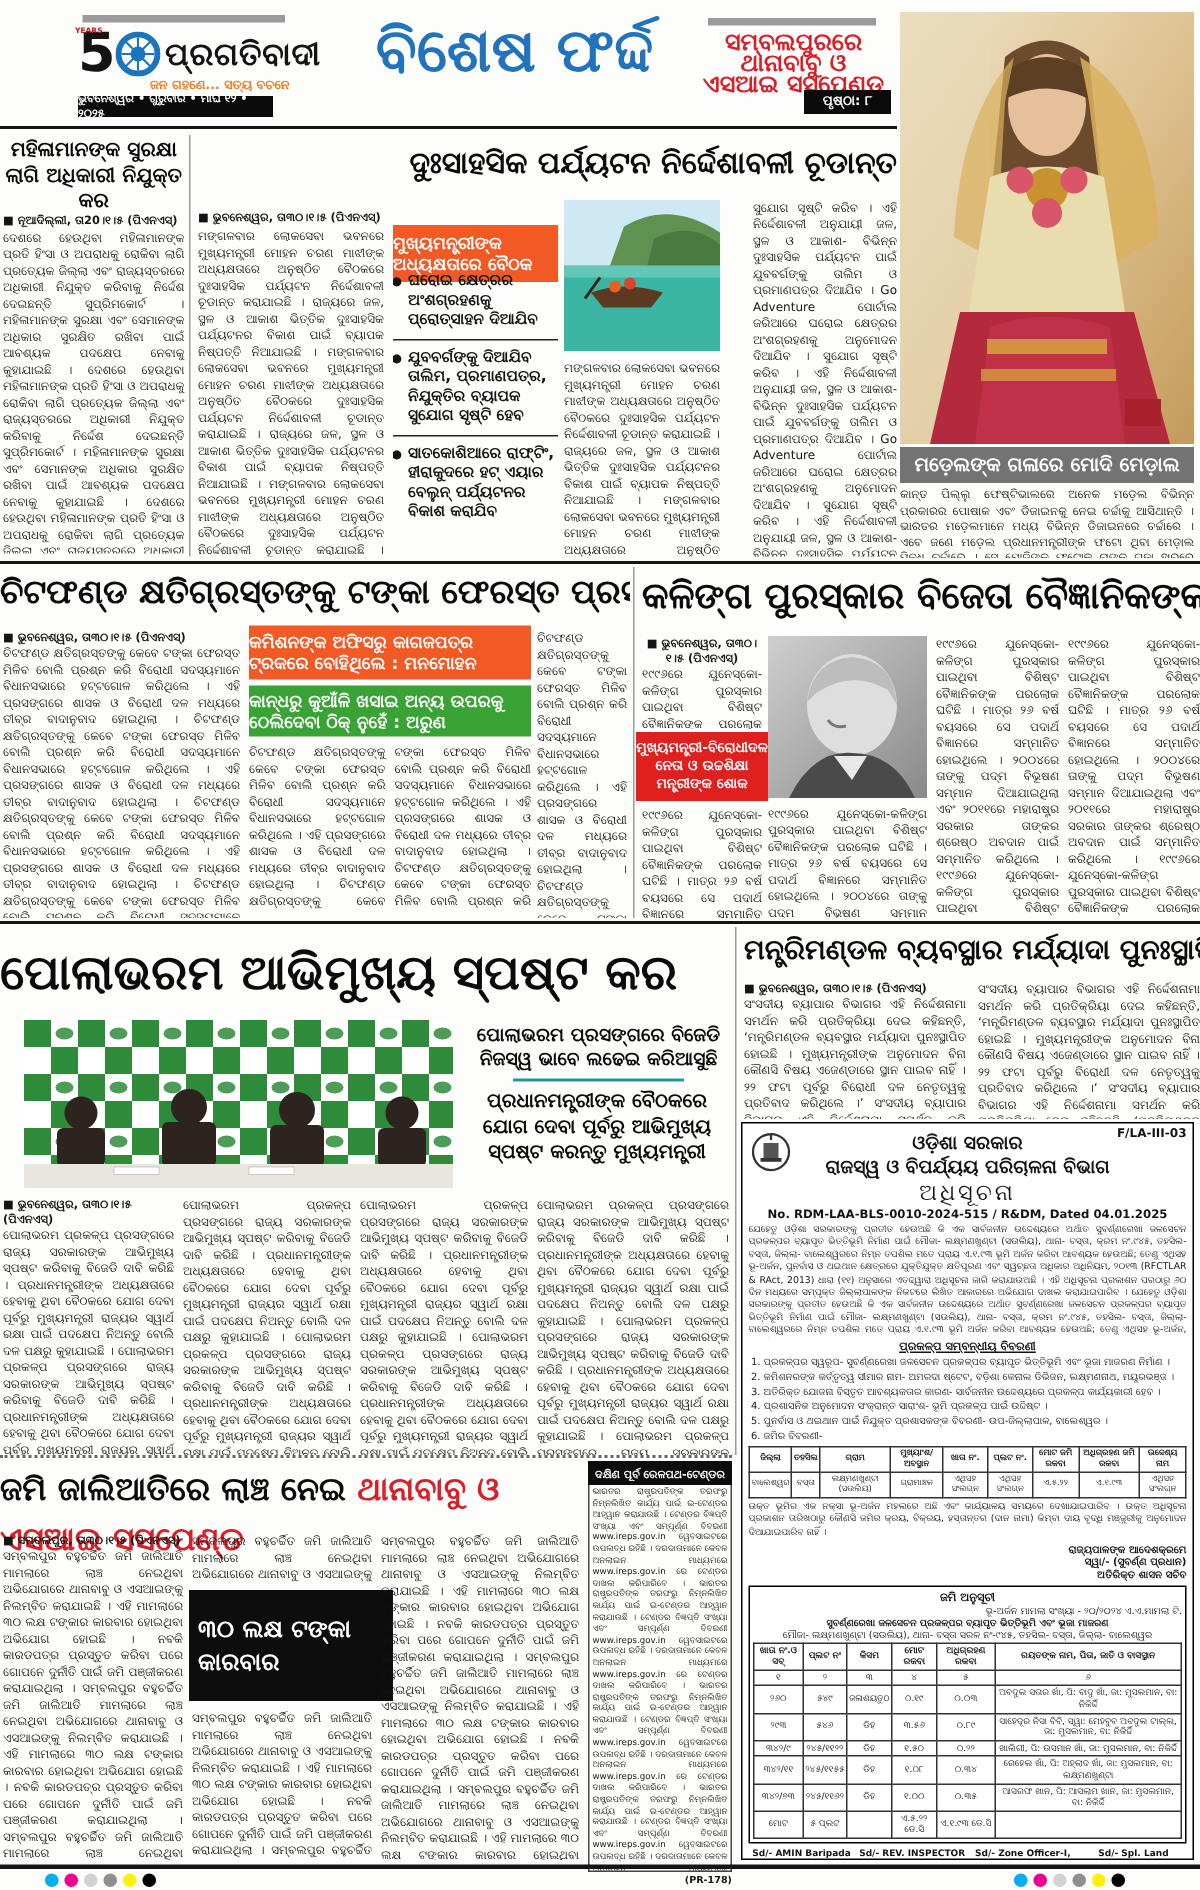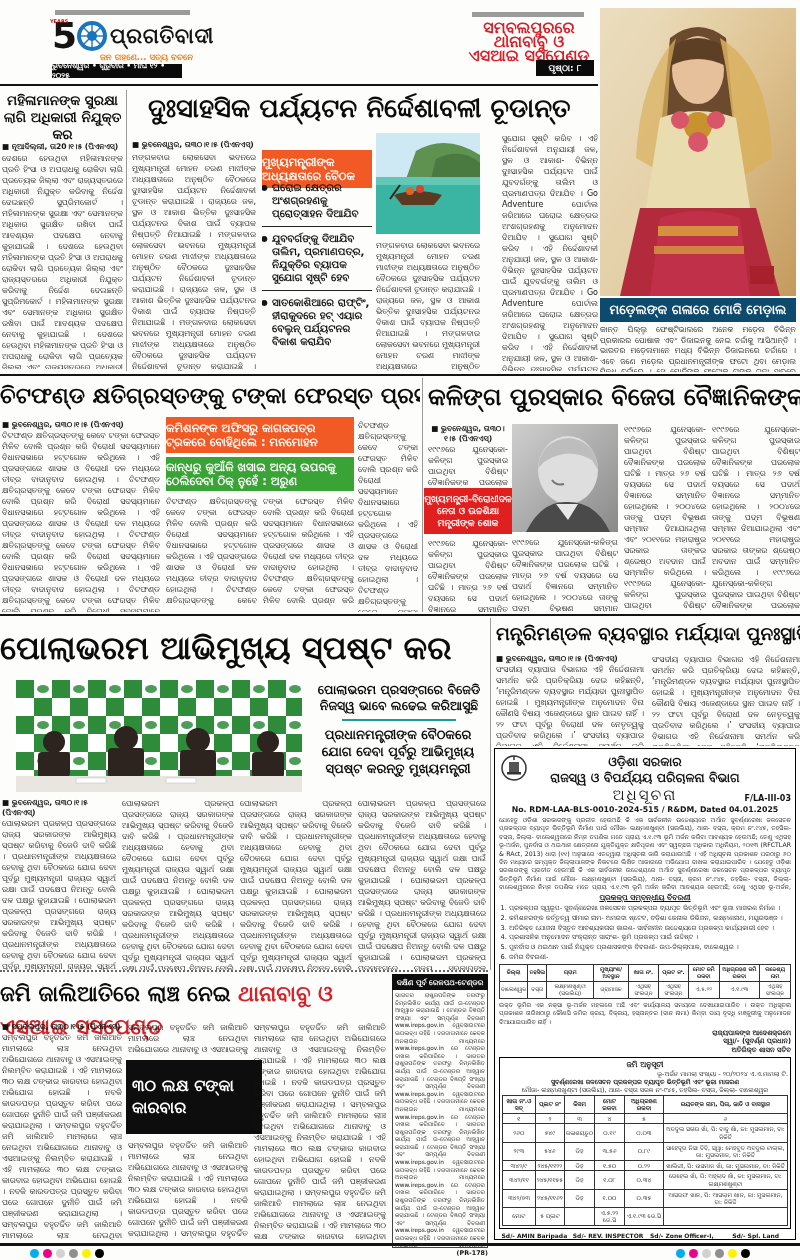--- a/index.html
+++ b/index.html
@@ -46,20 +46,21 @@
         <line x1="7" y1="7" x2="23" y2="23"></line>
           <line x1="23" y1="7" x2="7" y2="23"></line>
       </g>
     </svg>
     <span style="font-size:21px;font-weight:900;margin-left:3px;letter-spacing:0.5px;">ପ୍ରଗତିବାଦୀ</span>
   </div>
   <div class="t" style="left:50px;top:18px;width:20px;height:10px;font-size:5px;color:#c21717;font-weight:bold;">YEARS</div>
   <div class="t b" style="left:100px;top:52px;width:120px;font-size:8.5px;color:#ef7d1a;">ଜନ ଗହଣେ... ସତ୍ୟ ବଚନେ</div>
   <div class="t whitebox" style="left:52px;top:64px;width:130px;height:14px;background:#0b0b0b;font-size:7.6px;font-weight:bold;">ଭୁବନେଶ୍ୱର • ଗୁରୁବାର • ମାଘ ୧୨ • ୨୦୨୫</div>
 
+  <div class="t c h" style="left:212px;top:8px;width:262px;font-size:40px;line-height:52px;color:#2273bd;">ବିଶେଷ ଫର୍ଦ୍ଦ</div>
 
   <div class="graybar" style="left:472px;top:12px;width:112px;"></div>
   <div class="t c" style="left:466px;top:21px;width:126px;font-size:16px;line-height:14px;font-weight:900;color:#d6202a;">
     <div>ସମ୍ବଲପୁରରେ</div>
     <div>ଥାନାବାବୁ ଓ</div>
     <div>ଏସଆଇ ସସପେଣ୍ଡ</div>
   </div>
   <div class="t whitebox" style="left:536px;top:60px;width:58px;height:16px;background:#0b0b0b;font-size:9px;">ପୃଷ୍ଠା: ୮</div>
   <div class="hdiv" style="left:0;top:84px;width:598px;height:2px;"></div>
 
@@ -84,29 +85,29 @@
       <circle cx="80" cy="112" r="9" fill="#d8556a"></circle>
       <circle cx="116" cy="112" r="9" fill="#d8556a"></circle>
       <circle cx="98" cy="134" r="10" fill="#d8556a"></circle>
       <path d="M40 200 L156 200 L180 288 L20 288 Z" fill="#b32a3c"></path>
       <path d="M60 210 Q98 196 140 210 L150 288 L50 288 Z" fill="#c03048"></path>
       <rect x="58" y="218" width="80" height="10" fill="#d9a93f" opacity="0.8"></rect>
       <rect x="54" y="238" width="90" height="8" fill="#d9a93f" opacity="0.7"></rect>
       <rect x="150" y="258" width="24" height="18" fill="#a8202c"></rect>
     </svg>
   </div>
-  <div class="t whitebox" style="left:600px;top:298px;width:196px;height:24px;background:#0c4a6e;font-size:13px;">ମଡ଼େଲଙ୍କ ଗଳାରେ ମୋଦି ମେଡ଼ାଲ</div>
+  <div class="t whitebox" style="left:600px;top:298px;width:196px;height:24px;background:#737373;font-size:13px;">ମଡ଼େଲଙ୍କ ଗଳାରେ ମୋଦି ମେଡ଼ାଲ</div>
   <div class="t j small" style="left:600px;top:325px;width:196px;height:47px;font-size:7.8px;line-height:10.5px;">କାନ୍ତ ପିଲ୍ଲୁ ଫେଷ୍ଟିଭାଲରେ ଅନେକ ମଡ଼େଲ ବିଭିନ୍ନ ପ୍ରକାରର ପୋଷାକ ଏବଂ ଡିଜାଇନକୁ ନେଇ ଚର୍ଚ୍ଚାକୁ ଆସିଥାନ୍ତି । ଭାରତର ମଡ଼େଲମାନେ ମଧ୍ୟ ବିଭିନ୍ନ ଡିଜାଇନରେ ଚର୍ଚ୍ଚାରେ । ଏବେ ଜଣେ ମଡ଼େଲ ପ୍ରଧାନମନ୍ତ୍ରୀଙ୍କ ଫଟୋ ଥିବା ମେଡ଼ାଲ ପିନ୍ଧି ଚର୍ଚ୍ଚାରେ । ସେ ମୋଦିଙ୍କ ଫଟୋକୁ ଚାଙ୍କ ଗଢା ହାରରେ ପତଳ କରିଛନ୍ତି ।</div>
 
   <div class="t c h" style="left:2px;top:92px;width:121px;font-size:13.5px;line-height:17px;">ମହିଳାମାନଙ୍କ ସୁରକ୍ଷା ଲାଗି ଅଧିକାରୀ ନିଯୁକ୍ତ କର</div>
   <div class="t byline" style="left:2px;top:142px;width:121px;">■ ନୂଆଦିଲ୍ଲୀ, ତା20।୧।୫ (ପିଏନଏସ୍)</div>
   <div class="t j small" style="left:2px;top:153px;width:121px;height:216px;">ଦେଶରେ ହେଉଥିବା ମହିଳାମାନଙ୍କ ପ୍ରତି ହିଂସା ଓ ଅପରାଧକୁ ରୋକିବା ଲାଗି ପ୍ରତ୍ୟେକ ଜିଲ୍ଲା ଏବଂ ରାଜ୍ୟସ୍ତରରେ ଅଧିକାରୀ ନିଯୁକ୍ତ କରିବାକୁ ନିର୍ଦ୍ଦେଶ ଦେଇଛନ୍ତି ସୁପ୍ରିମକୋର୍ଟ । ମହିଳାମାନଙ୍କ ସୁରକ୍ଷା ଏବଂ ସେମାନଙ୍କ ଅଧିକାର ସୁରକ୍ଷିତ ରଖିବା ପାଇଁ ଆବଶ୍ୟକ ପଦକ୍ଷେପ ନେବାକୁ କୁହାଯାଇଛି । ଦେଶରେ ହେଉଥିବା ମହିଳାମାନଙ୍କ ପ୍ରତି ହିଂସା ଓ ଅପରାଧକୁ ରୋକିବା ଲାଗି ପ୍ରତ୍ୟେକ ଜିଲ୍ଲା ଏବଂ ରାଜ୍ୟସ୍ତରରେ ଅଧିକାରୀ ନିଯୁକ୍ତ କରିବାକୁ ନିର୍ଦ୍ଦେଶ ଦେଇଛନ୍ତି ସୁପ୍ରିମକୋର୍ଟ । ମହିଳାମାନଙ୍କ ସୁରକ୍ଷା ଏବଂ ସେମାନଙ୍କ ଅଧିକାର ସୁରକ୍ଷିତ ରଖିବା ପାଇଁ ଆବଶ୍ୟକ ପଦକ୍ଷେପ ନେବାକୁ କୁହାଯାଇଛି । ଦେଶରେ ହେଉଥିବା ମହିଳାମାନଙ୍କ ପ୍ରତି ହିଂସା ଓ ଅପରାଧକୁ ରୋକିବା ଲାଗି ପ୍ରତ୍ୟେକ ଜିଲ୍ଲା ଏବଂ ରାଜ୍ୟସ୍ତରରେ ଅଧିକାରୀ ନିଯୁକ୍ତ କରିବାକୁ ନିର୍ଦ୍ଦେଶ ଦେଇଛନ୍ତି ସୁପ୍ରିମକୋର୍ଟ । ମହିଳାମାନଙ୍କ ସୁରକ୍ଷା ଏବଂ ସେମାନଙ୍କ ଅଧିକାର ସୁରକ୍ଷିତ ରଖିବା ପାଇଁ ଆବଶ୍ୟକ ପଦକ୍ଷେପ ନେବାକୁ କୁହାଯାଇଛି । ଦେଶରେ ହେଉଥିବା ମହିଳାମାନଙ୍କ ପ୍ରତି ହିଂସା ଓ ଅପରାଧକୁ ରୋକିବା ଲାଗି ପ୍ରତ୍ୟେକ ଜିଲ୍ଲା ଏବଂ ରାଜ୍ୟସ୍ତରରେ ଅଧିକାରୀ ନିଯୁକ୍ତ କରିବାକୁ ନିର୍ଦ୍ଦେଶ ଦେଇଛନ୍ତି ସୁପ୍ରିମକୋର୍ଟ । ମହିଳାମାନଙ୍କ ସୁରକ୍ଷା ଏବଂ ସେମାନଙ୍କ ଅଧିକାର ସୁରକ୍ଷିତ ରଖିବା ପାଇଁ ଆବଶ୍ୟକ ପଦକ୍ଷେପ ନେବାକୁ କୁହାଯାଇଛି ।</div>
   <div class="vdiv" style="left:126px;top:90px;height:281px;"></div>
 
-  <div class="t h" style="left:148px;top:88px;width:466px;font-size:26px;line-height:40px;white-space:nowrap;">ଦୁଃସାହସିକ ପର୍ଯ୍ୟଟନ ନିର୍ଦ୍ଦେଶାବଳୀ ଚୂଡାନ୍ତ</div>
+  <div class="t h" style="left:132px;top:88px;width:466px;font-size:20px;line-height:40px;white-space:nowrap;text-align:right;">ଦୁଃସାହସିକ ପର୍ଯ୍ୟଟନ ନିର୍ଦ୍ଦେଶାବଳୀ ଚୂଡାନ୍ତ</div>
   <div class="t byline" style="left:132px;top:140px;width:124px;">■ ଭୁବନେଶ୍ୱର, ତା୩୦।୧।୫ (ପିଏନଏସ୍)</div>
   <div class="t j small" style="left:132px;top:152px;width:124px;height:219px;">ମଙ୍ଗଳବାର ଲୋକସେବା ଭବନରେ ମୁଖ୍ୟମନ୍ତ୍ରୀ ମୋହନ ଚରଣ ମାଝୀଙ୍କ ଅଧ୍ୟକ୍ଷତାରେ ଅନୁଷ୍ଠିତ ବୈଠକରେ ଦୁଃସାହସିକ ପର୍ଯ୍ୟଟନ ନିର୍ଦ୍ଦେଶାବଳୀ ଚୂଡାନ୍ତ କରାଯାଇଛି । ରାଜ୍ୟରେ ଜଳ, ସ୍ଥଳ ଓ ଆକାଶ ଭିତ୍ତିକ ଦୁଃସାହସିକ ପର୍ଯ୍ୟଟନର ବିକାଶ ପାଇଁ ବ୍ୟାପକ ନିଷ୍ପତ୍ତି ନିଆଯାଇଛି । ମଙ୍ଗଳବାର ଲୋକସେବା ଭବନରେ ମୁଖ୍ୟମନ୍ତ୍ରୀ ମୋହନ ଚରଣ ମାଝୀଙ୍କ ଅଧ୍ୟକ୍ଷତାରେ ଅନୁଷ୍ଠିତ ବୈଠକରେ ଦୁଃସାହସିକ ପର୍ଯ୍ୟଟନ ନିର୍ଦ୍ଦେଶାବଳୀ ଚୂଡାନ୍ତ କରାଯାଇଛି । ରାଜ୍ୟରେ ଜଳ, ସ୍ଥଳ ଓ ଆକାଶ ଭିତ୍ତିକ ଦୁଃସାହସିକ ପର୍ଯ୍ୟଟନର ବିକାଶ ପାଇଁ ବ୍ୟାପକ ନିଷ୍ପତ୍ତି ନିଆଯାଇଛି । ମଙ୍ଗଳବାର ଲୋକସେବା ଭବନରେ ମୁଖ୍ୟମନ୍ତ୍ରୀ ମୋହନ ଚରଣ ମାଝୀଙ୍କ ଅଧ୍ୟକ୍ଷତାରେ ଅନୁଷ୍ଠିତ ବୈଠକରେ ଦୁଃସାହସିକ ପର୍ଯ୍ୟଟନ ନିର୍ଦ୍ଦେଶାବଳୀ ଚୂଡାନ୍ତ କରାଯାଇଛି । ରାଜ୍ୟରେ ଜଳ, ସ୍ଥଳ ଓ ଆକାଶ ଭିତ୍ତିକ ଦୁଃସାହସିକ ପର୍ଯ୍ୟଟନର ବିକାଶ ପାଇଁ ବ୍ୟାପକ ନିଷ୍ପତ୍ତି ନିଆଯାଇଛି । ମଙ୍ଗଳବାର ଲୋକସେବା ଭବନରେ ମୁଖ୍ୟମନ୍ତ୍ରୀ ମୋହନ ଚରଣ ମାଝୀଙ୍କ ଅଧ୍ୟକ୍ଷତାରେ ଅନୁଷ୍ଠିତ ବୈଠକରେ ଦୁଃସାହସିକ ପର୍ଯ୍ୟଟନ ନିର୍ଦ୍ଦେଶାବଳୀ ଚୂଡାନ୍ତ କରାଯାଇଛି । ରାଜ୍ୟରେ ଜଳ, ସ୍ଥଳ ଓ ଆକାଶ ଭିତ୍ତିକ ଦୁଃସାହସିକ ପର୍ଯ୍ୟଟନର ବିକାଶ ପାଇଁ ବ୍ୟାପକ ନିଷ୍ପତ୍ତି ନିଆଯାଇଛି ।</div>
 
   <div class="t whitebox" style="left:262px;top:150px;width:110px;height:38px;background:#f15a24;font-size:11.5px;line-height:14px;">ମୁଖ୍ୟମନ୍ତ୍ରୀଙ୍କ ଅଧ୍ୟକ୍ଷତାରେ ବୈଠକ</div>
   <div class="t" style="left:262px;top:176px;width:110px;height:196px;">
     <ul class="bul">
         <li>ଘରୋଇ କ୍ଷେତ୍ରର ଅଂଶଗ୍ରହଣକୁ ପ୍ରୋତ୍ସାହନ ଦିଆଯିବ</li>
         <li>ଯୁବବର୍ଗଙ୍କୁ ଦିଆଯିବ ତାଲିମ, ପ୍ରମାଣପତ୍ର, ନିଯୁକ୍ତିର ବ୍ୟାପକ ସୁଯୋଗ ସୃଷ୍ଟି ହେବ</li>
         <li>ସାତକୋଶିଆରେ ରାଫ୍ଟିଂ, ହୀରାକୁଦରେ ହଟ୍ ଏୟାର ବେଲୁନ୍ ପର୍ଯ୍ୟଟନର ବିକାଶ କରାଯିବ</li>
       </ul>
@@ -215,21 +216,21 @@
   <div class="vdiv" style="left:490px;top:618px;height:352px;"></div>
 
   <div class="t h" style="left:496px;top:620px;width:304px;font-size:18.5px;line-height:28px;white-space:nowrap;">ମନ୍ତ୍ରିମଣ୍ଡଳ ବ୍ୟବସ୍ଥାର ମର୍ଯ୍ୟାଦା ପୁନଃସ୍ଥାପିତ ହୋଇଛି</div>
   <div class="t" style="left:496px;top:654px;width:148px;height:92px;">
     <div class="byline">■ ଭୁବନେଶ୍ୱର, ତା୩୦।୧।୫ (ପିଏନଏସ୍)</div>
     <div class="j small">ସଂସଦୀୟ ବ୍ୟାପାର ବିଭାଗର ଏହି ନିର୍ଦ୍ଦେଶନାମା ସମର୍ଥନ କରି ପ୍ରତିକ୍ରିୟା ଦେଇ କହିଛନ୍ତି, ‘ମନ୍ତ୍ରିମଣ୍ଡଳ ବ୍ୟବସ୍ଥାର ମର୍ଯ୍ୟାଦା ପୁନଃସ୍ଥାପିତ ହୋଇଛି । ମୁଖ୍ୟମନ୍ତ୍ରୀଙ୍କ ଅନୁମୋଦନ ବିନା କୌଣସି ବିଷୟ ଏଜେଣ୍ଡାରେ ସ୍ଥାନ ପାଇବ ନାହିଁ । ୨୨ ଫଟା ପୂର୍ବରୁ ବିରୋଧୀ ଦଳ ନେତୃତ୍ୱକୁ ପ୍ରତିବାଦ କରିଥିଲେ ।’ ସଂସଦୀୟ ବ୍ୟାପାର ବିଭାଗର ଏହି ନିର୍ଦ୍ଦେଶନାମା ସମର୍ଥନ କରି ପ୍ରତିକ୍ରିୟା ଦେଇ କହିଛନ୍ତି, ‘ମନ୍ତ୍ରିମଣ୍ଡଳ ବ୍ୟବସ୍ଥାର ମର୍ଯ୍ୟାଦା ପୁନଃସ୍ଥାପିତ ହୋଇଛି । ମୁଖ୍ୟମନ୍ତ୍ରୀଙ୍କ ଅନୁମୋଦନ ବିନା କୌଣସି ବିଷୟ ଏଜେଣ୍ଡାରେ ସ୍ଥାନ ପାଇବ ନାହିଁ । ୨୨ ଫଟା ପୂର୍ବରୁ ବିରୋଧୀ ଦଳ ନେତୃତ୍ୱକୁ ପ୍ରତିବାଦ କରିଥିଲେ ।’</div>
   </div>
   <div class="t j small" style="left:652px;top:654px;width:148px;height:92px;">ସଂସଦୀୟ ବ୍ୟାପାର ବିଭାଗର ଏହି ନିର୍ଦ୍ଦେଶନାମା ସମର୍ଥନ କରି ପ୍ରତିକ୍ରିୟା ଦେଇ କହିଛନ୍ତି, ‘ମନ୍ତ୍ରିମଣ୍ଡଳ ବ୍ୟବସ୍ଥାର ମର୍ଯ୍ୟାଦା ପୁନଃସ୍ଥାପିତ ହୋଇଛି । ମୁଖ୍ୟମନ୍ତ୍ରୀଙ୍କ ଅନୁମୋଦନ ବିନା କୌଣସି ବିଷୟ ଏଜେଣ୍ଡାରେ ସ୍ଥାନ ପାଇବ ନାହିଁ । ୨୨ ଫଟା ପୂର୍ବରୁ ବିରୋଧୀ ଦଳ ନେତୃତ୍ୱକୁ ପ୍ରତିବାଦ କରିଥିଲେ ।’ ସଂସଦୀୟ ବ୍ୟାପାର ବିଭାଗର ଏହି ନିର୍ଦ୍ଦେଶନାମା ସମର୍ଥନ କରି ପ୍ରତିକ୍ରିୟା ଦେଇ କହିଛନ୍ତି, ‘ମନ୍ତ୍ରିମଣ୍ଡଳ ବ୍ୟବସ୍ଥାର ମର୍ଯ୍ୟାଦା ପୁନଃସ୍ଥାପିତ ହୋଇଛି । ମୁଖ୍ୟମନ୍ତ୍ରୀଙ୍କ ଅନୁମୋଦନ ବିନା କୌଣସି ବିଷୟ ଏଜେଣ୍ଡାରେ ସ୍ଥାନ ପାଇବ ନାହିଁ । ୨୨ ଫଟା ପୂର୍ବରୁ ବିରୋଧୀ ଦଳ ନେତୃତ୍ୱକୁ ପ୍ରତିବାଦ କରିଥିଲେ ।’</div>
 
   <div class="t" style="left:494px;top:748px;width:302px;height:492px;border:1.5px solid #000;background:#fff;padding:4px;box-sizing:border-box;">
-    <div style="position:absolute;right:4px;top:2px;font-size:8px;font-weight:bold;margin-top:43px;">F/LA-III-03</div>
+    <div style="position:absolute;right:4px;top:2px;font-size:8px;font-weight:bold;">F/LA-III-03</div>
     <svg width="28" height="32" viewBox="0 0 28 32" style="position:absolute;left:5px;top:5px;">
       <circle cx="14" cy="14" r="12" fill="none" stroke="#333" stroke-width="1.5"></circle>
       <rect x="9" y="8" width="10" height="10" fill="#555"></rect>
       <rect x="7" y="18" width="14" height="2.5" fill="#333"></rect>
       <line x1="14" y1="2" x2="14" y2="6" stroke="#333" stroke-width="1.5"></line>
     </svg>
     <div class="c" style="margin:1px 0 0 0;">
       <div style="font-size:12.5px;font-weight:900;">ଓଡ଼ିଶା ସରକାର</div>
       <div style="font-size:12.5px;font-weight:900;">ରାଜସ୍ୱ ଓ ବିପର୍ଯ୍ୟୟ ପରିଚାଳନା ବିଭାଗ</div>
       <div style="font-size:15px;font-weight:400;letter-spacing:2px;">ଅଧିସୂଚନା</div>

